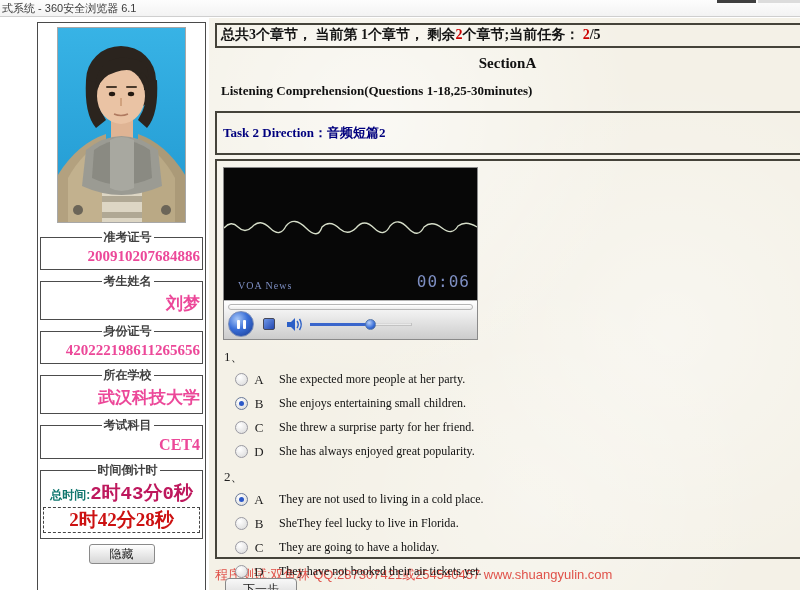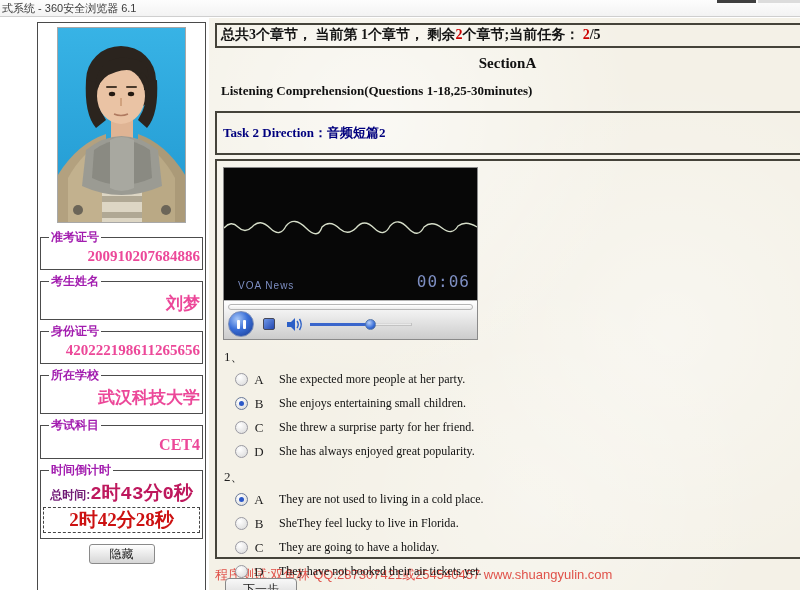--- a/index.html
+++ b/index.html
@@ -22,28 +22,28 @@
       radial-gradient(circle at 78% 55%, rgba(255,255,255,.38), transparent 46%),
       radial-gradient(circle at 55% 85%, rgba(255,255,255,.3), transparent 40%); }
 
   
   .sidebar { position:absolute; left:37px; top:22px; width:169px; height:575px;
     background:#fff; border:1px solid #4a4a4a; padding:4px 1px 0 1px; }
   .sidebar-title { text-align:center; color:#0000a0; font-weight:bold; font-size:14px; margin:2px 0 4px; }
   .photo-wrap { width:129px; height:196px; margin:0 auto 6px; border:1px solid #a8a8a8; background:#2aa9dd; }
   .photo-wrap svg { display:block; }
   fieldset { border:1px solid #4c4c4c; margin:0 1px 3px; padding:0 2px 3px; }
-  legend { color:#a21caf; font-weight:bold; font-size:12px; margin-left:6px; padding:0 2px; }
+  legend { color:#404040; font-weight:bold; font-size:12px; margin-left:6px; padding:0 2px;text-align:center; }
   .field-value { text-align:right; color:#ec4899; font-weight:bold;
     font-family:"Liberation Serif","DejaVu Serif",serif; padding:2px 0 1px; }
   .v-num { font-size:15px; }
   .v-big { font-size:17px; }
   .v-cet { font-size:16px; }
   .timer-line { text-align:center; font-size:12px; padding-top:1px; white-space:nowrap; }
-  .timer-prefix { color:#701a75; font-weight:bold; }
+  .timer-prefix { color:#0f766e; font-weight:bold; }
   .timer-total { color:#be185d; font-weight:bold; font-family:Liberation Mono, monospace; font-size:19px; }
   .timer-box { border:1px dashed #444; margin:1px 0 2px; text-align:center; }
   .timer-remaining { font-size:19px; font-weight:bold; color:#cc1111;
     font-family:"Liberation Serif",serif; line-height:24px; }
   .hide-btn { display:block; margin:5px auto 0; width:66px; height:20px;
     background:linear-gradient(#fefefe,#d6d6d6); border:1px solid #8a8a8a; border-radius:3px;
     font-size:12px; color:#222; }
 
   
   .main { position:absolute; left:215px; top:23px; width:587px; }
@@ -57,21 +57,21 @@
     font-family:"Liberation Serif",serif; margin:11px 0 12px 6px; }
   .task-box { padding:11px 6px; font-weight:bold; font-size:13px; color:#00007e;
     font-family:"Liberation Serif","DejaVu Sans",serif; }
   .content-box { margin-top:4px; height:400px; padding:6px; position:relative; }
 
   
   .player { width:255px; border:1px solid #8a8a8a; background:#e8e8e8; }
   .video { height:132px; background:#070707; position:relative; overflow:hidden; }
   .wave { position:absolute; left:0; top:36px; }
   .overlay-left { position:absolute; left:14px; bottom:9px; color:#7d8ec2;
-    font-family:Liberation Sans, sans-serif; font-size:10px; letter-spacing:1px; }
+    font-family:Liberation Serif, serif; font-size:10px; letter-spacing:1px; }
   .overlay-right { position:absolute; right:7px; bottom:9px; color:#7d8ec2;
     font-family:"DejaVu Sans Mono",monospace; font-size:16px; letter-spacing:1px; }
   .controls { height:39px; background:linear-gradient(#ffffff,#cccccc); position:relative;
     border-top:1px solid #b5b5b5; }
   .progress { position:absolute; left:4px; top:3px; right:4px; height:6px;
     background:linear-gradient(#ffffff,#ececec); border:1px solid #b5b5b5; border-radius:3px; }
   .ctrl-row { position:absolute; left:4px; top:10px; display:flex; align-items:center; }
   .pause-btn { width:26px; height:26px; border-radius:50%;
     background:radial-gradient(circle at 35% 30%, #a8c8f8 0%, #3a6fd8 45%, #17388f 100%);
     border:1px solid #7a8db8; display:flex; align-items:center; justify-content:center; gap:3px; }

